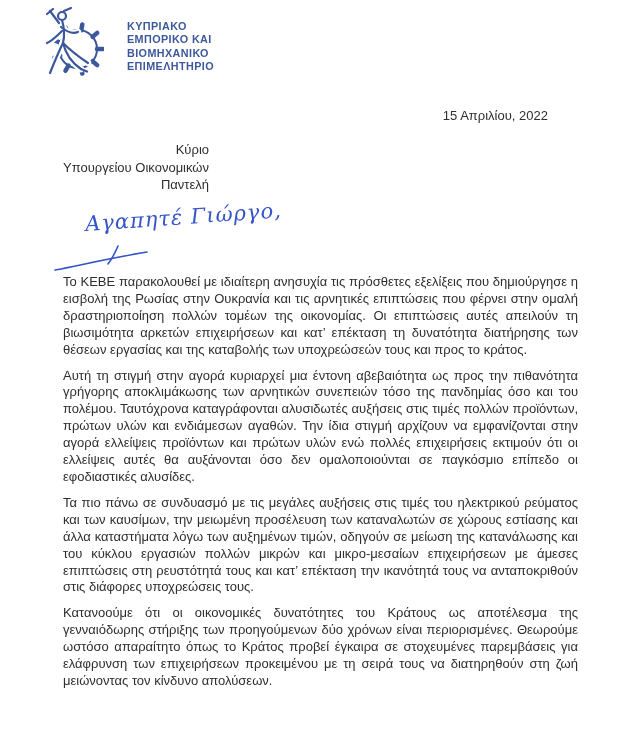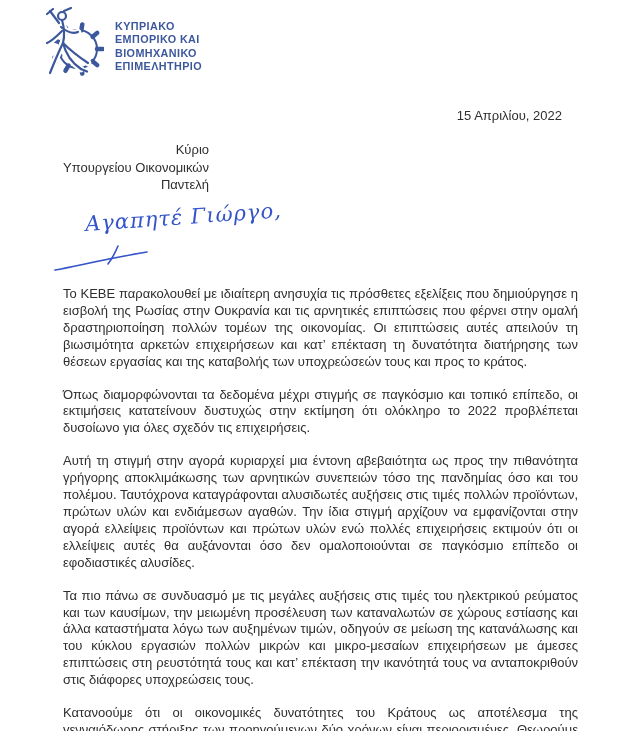--- a/index.html
+++ b/index.html
@@ -3,29 +3,29 @@
 <meta charset="utf-8">
 <style>
   html, body { margin: 0; padding: 0; background: #ffffff; }
   body { width: 635px; height: 731px; position: relative; overflow: hidden;
          font-family: "Liberation Sans", "DejaVu Sans", sans-serif;
          color: var(--text, #2e2e2e); }
 
   .page { position: absolute; inset: 0; background: var(--paper, #ffffff); }
 
   
-  .letterhead { position: absolute; top: 7px; left: 38px; display: flex; gap: 11px; }
+  .letterhead { position: absolute; top: 7px; left: 38px; display: flex; gap: 23px; }
   .emblem { width: 66px; height: 73px; flex: 0 0 auto; }
   .emblem svg { width: 66px; height: 73px; display: block; }
   .orgname { padding-top: 13px; color: var(--brand, #3c589c);
              font-weight: bold; font-size: 10.8px; line-height: 13.4px;
              letter-spacing: 0.4px; }
 
   
-  .date { position: absolute; top: 108px; right: 73px; font-size: 13px; }
+  .date { position: absolute; top: 108px; right: 87px; font-size: 13px; }
 
   
   .recipient { position: absolute; top: 141px; left: 63px;
                font-size: 13px; line-height: 17.7px; text-align: right; }
 
   
   .handwriting { position: absolute; top: 212px; left: 86px;
                  font-family: "DejaVu Serif", serif; font-style: italic;
                  font-size: 21px; letter-spacing: 1px;
                  color: var(--ink, #3454c9);
@@ -34,21 +34,21 @@
   .inkstrokes { position: absolute; top: 244px; left: 52px; width: 100px; height: 30px; }
   .inkstrokes path { stroke: var(--ink, #3454c9); stroke-width: 1.6;
                      fill: none; stroke-linecap: round; }
 
   
   .salutation { position: absolute; top: 246px; left: 63px; font-size: 13px; }
 
   
   .bodytext { position: absolute; top: 270px; left: 63px; width: 515px;
               font-size: 13px; line-height: 16.9px; text-align: justify; }
-  .bodytext p { margin: 16px 0 9px 0; }
+  .bodytext p { margin: 4px 0 9px 0; }
 
   .emblem .line { stroke: var(--brand, #3c589c); fill: none; stroke-linecap: round; }
   .emblem .halo { stroke: #ffffff; fill: none; stroke-linecap: round; }
 </style>
 </head>
 <body>
 
 <div class="page">
 
   <header class="letterhead">
@@ -115,19 +115,18 @@
   <div class="handwriting">Αγαπητέ Γιώργο,</div>
 
   <svg class="inkstrokes" viewBox="0 0 100 30" aria-hidden="true">
     <path d="M3,26 C25,22 58,14 95,8"></path>
     <path d="M66,2 C63,9 60,15 56,20"></path>
   </svg>
 
 
   <main class="bodytext">
     <p>Το ΚΕΒΕ παρακολουθεί με ιδιαίτερη ανησυχία τις πρόσθετες εξελίξεις που δημιούργησε η εισβολή της Ρωσίας στην Ουκρανία και τις αρνητικές επιπτώσεις που φέρνει στην ομαλή δραστηριοποίηση πολλών τομέων της οικονομίας.  Οι επιπτώσεις αυτές απειλούν τη βιωσιμότητα αρκετών επιχειρήσεων και κατ’ επέκταση τη δυνατότητα διατήρησης των θέσεων εργασίας και της καταβολής των υποχρεώσεών τους και προς το κράτος.</p>
-    <p>Όπως διαμορφώνονται τα δεδομένα μέχρι στιγμής σε παγκόσμιο και τοπικό επίπεδο, οι εκτιμήσεις κατατείνουν δυστυχώς στην εκτίμηση ότι ολόκληρο το 2022 προβλέπεται δυσοίωνο για όλες σχεδόν τις επιχειρήσεις.</p>
     <p>Αυτή τη στιγμή στην αγορά κυριαρχεί μια έντονη αβεβαιότητα ως προς την πιθανότητα γρήγορης αποκλιμάκωσης των αρνητικών συνεπειών τόσο της πανδημίας όσο και του πολέμου.  Ταυτόχρονα καταγράφονται αλυσιδωτές αυξήσεις στις τιμές πολλών προϊόντων, πρώτων υλών και ενδιάμεσων αγαθών.  Την ίδια στιγμή αρχίζουν να εμφανίζονται στην αγορά ελλείψεις προϊόντων και πρώτων υλών ενώ πολλές επιχειρήσεις εκτιμούν ότι οι ελλείψεις αυτές θα αυξάνονται όσο δεν ομαλοποιούνται σε παγκόσμιο επίπεδο οι εφοδιαστικές αλυσίδες.</p>
     <p>Τα πιο πάνω σε συνδυασμό με τις μεγάλες αυξήσεις στις τιμές του ηλεκτρικού ρεύματος και των καυσίμων, την μειωμένη προσέλευση των καταναλωτών σε χώρους εστίασης και άλλα καταστήματα λόγω των αυξημένων τιμών, οδηγούν σε μείωση της κατανάλωσης και του κύκλου εργασιών πολλών μικρών και μικρο-μεσαίων επιχειρήσεων με άμεσες επιπτώσεις στη ρευστότητά τους και κατ’ επέκταση την ικανότητά τους να ανταποκριθούν στις διάφορες υποχρεώσεις τους.</p>
     <p>Κατανοούμε ότι οι οικονομικές δυνατότητες του Κράτους ως αποτέλεσμα της γενναιόδωρης στήριξης των προηγούμενων δύο χρόνων είναι περιορισμένες.  Θεωρούμε ωστόσο απαραίτητο όπως το Κράτος προβεί έγκαιρα σε στοχευμένες παρεμβάσεις για ελάφρυνση των επιχειρήσεων προκειμένου με τη σειρά τους να διατηρηθούν στη ζωή μειώνοντας τον κίνδυνο απολύσεων.</p>
   </main>
 
 </div>
 
 </body></html>

